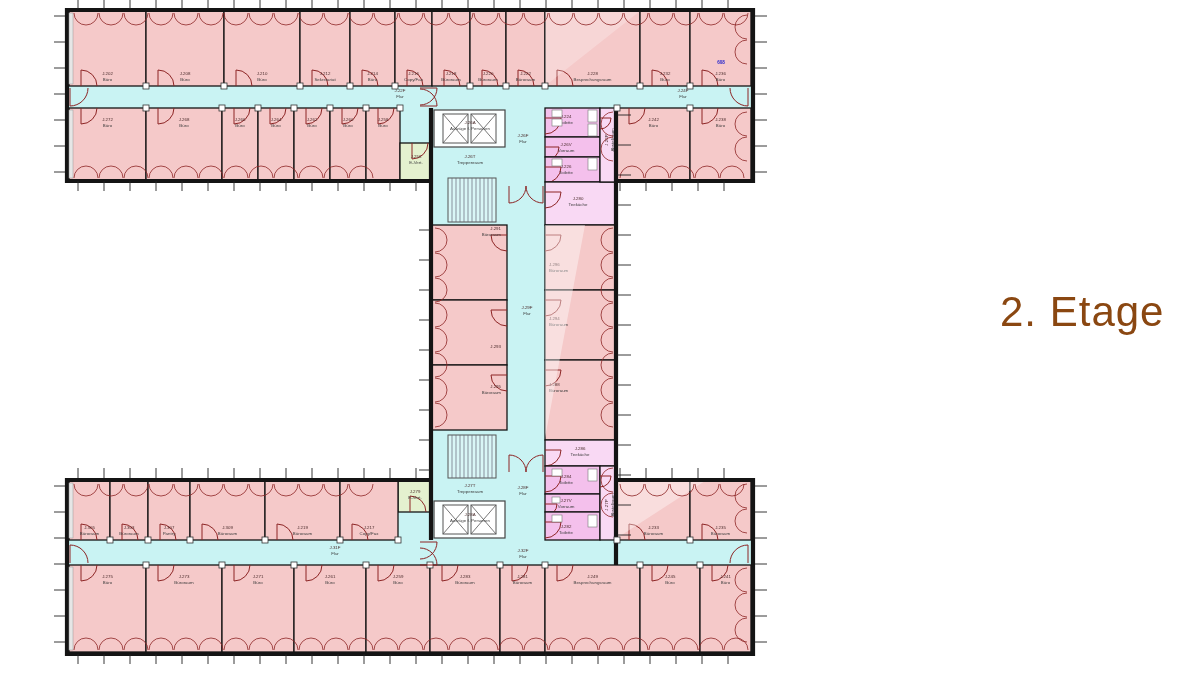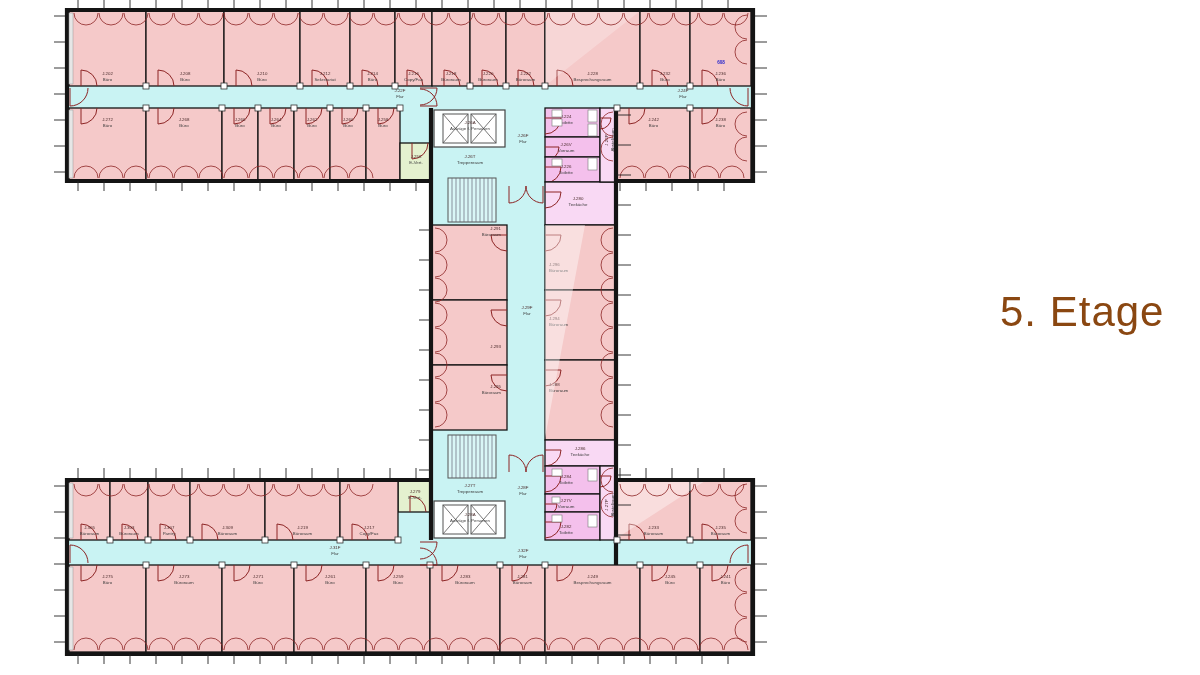--- a/index.html
+++ b/index.html
@@ -800,14 +800,14 @@
           <text x="335" y="549" font-size="4.4" text-anchor="middle" fill="#4a2b2b">J.31F</text>
           <text x="335" y="554.5" font-size="4.4" text-anchor="middle" fill="#3c3c3c">Flur</text>
         </g>
         <g>
           <text x="523" y="552" font-size="4.4" text-anchor="middle" fill="#4a2b2b">J.32F</text>
           <text x="523" y="557.5" font-size="4.4" text-anchor="middle" fill="#3c3c3c">Flur</text>
         </g>
         <text x="721" y="64" font-size="4.6" font-weight="bold" text-anchor="middle" fill="#2323cc">608</text>
       </g>
   </svg>
-  <div id="floor-title" style="color: rgb(138, 71, 17);">5. Etage</div>
+  <div id="floor-title" style="color: rgb(138, 71, 17);">2. Etage</div>
 </div>
 
 </body></html>

